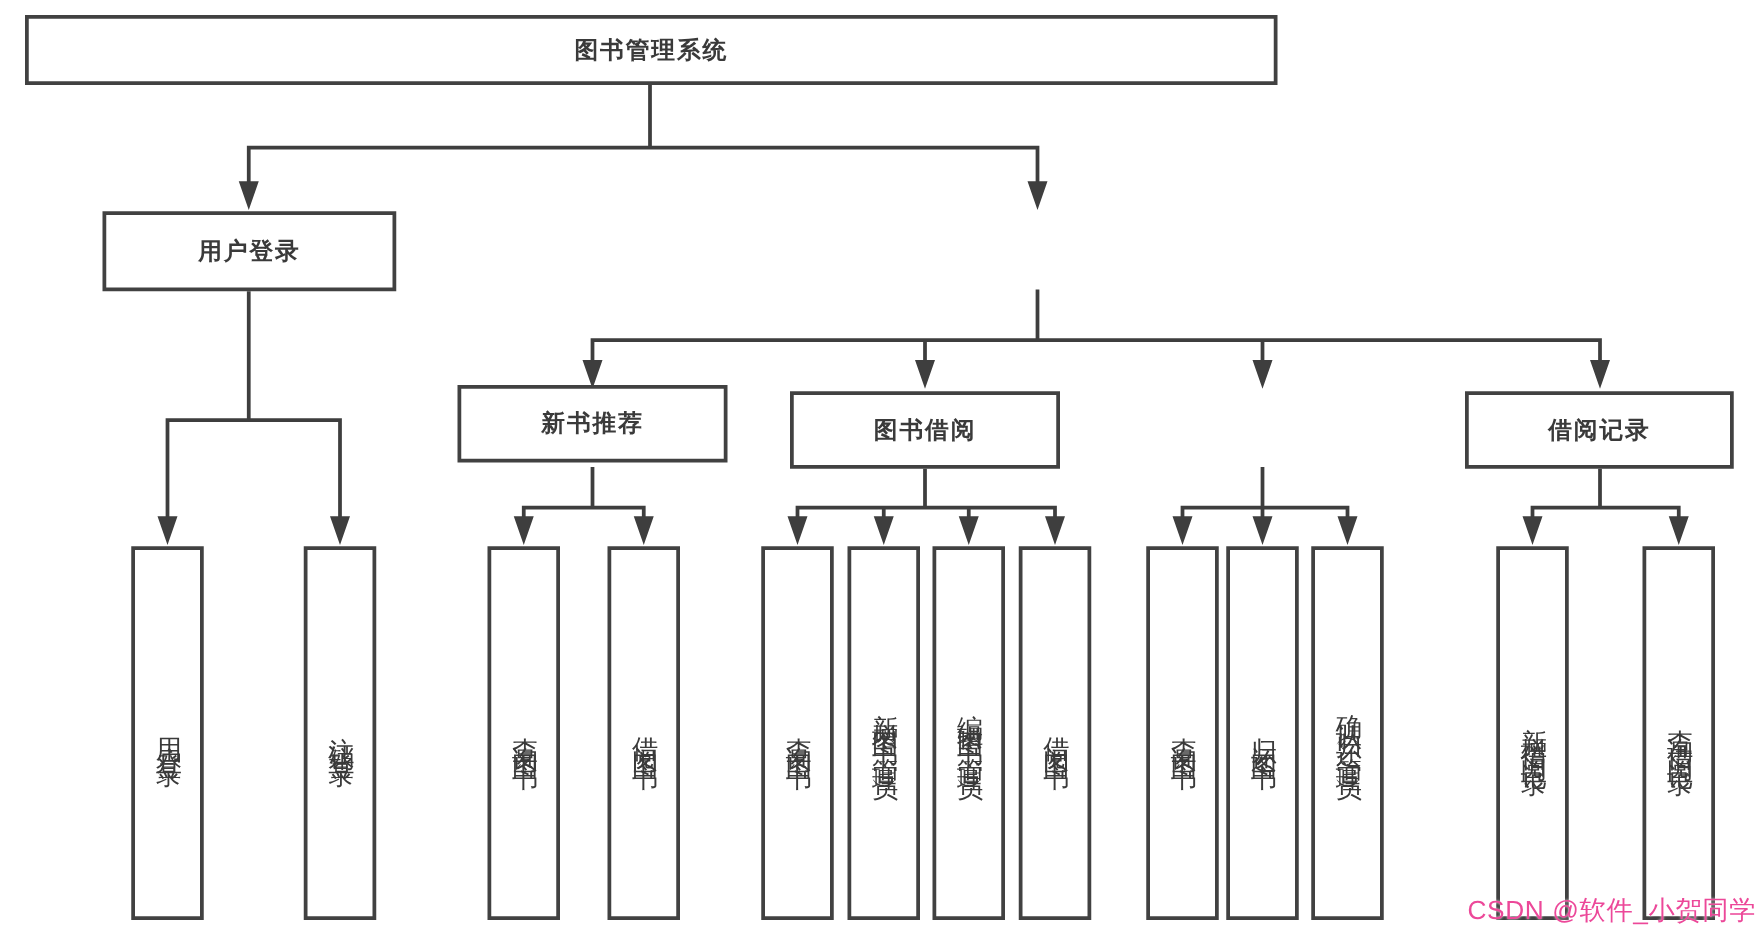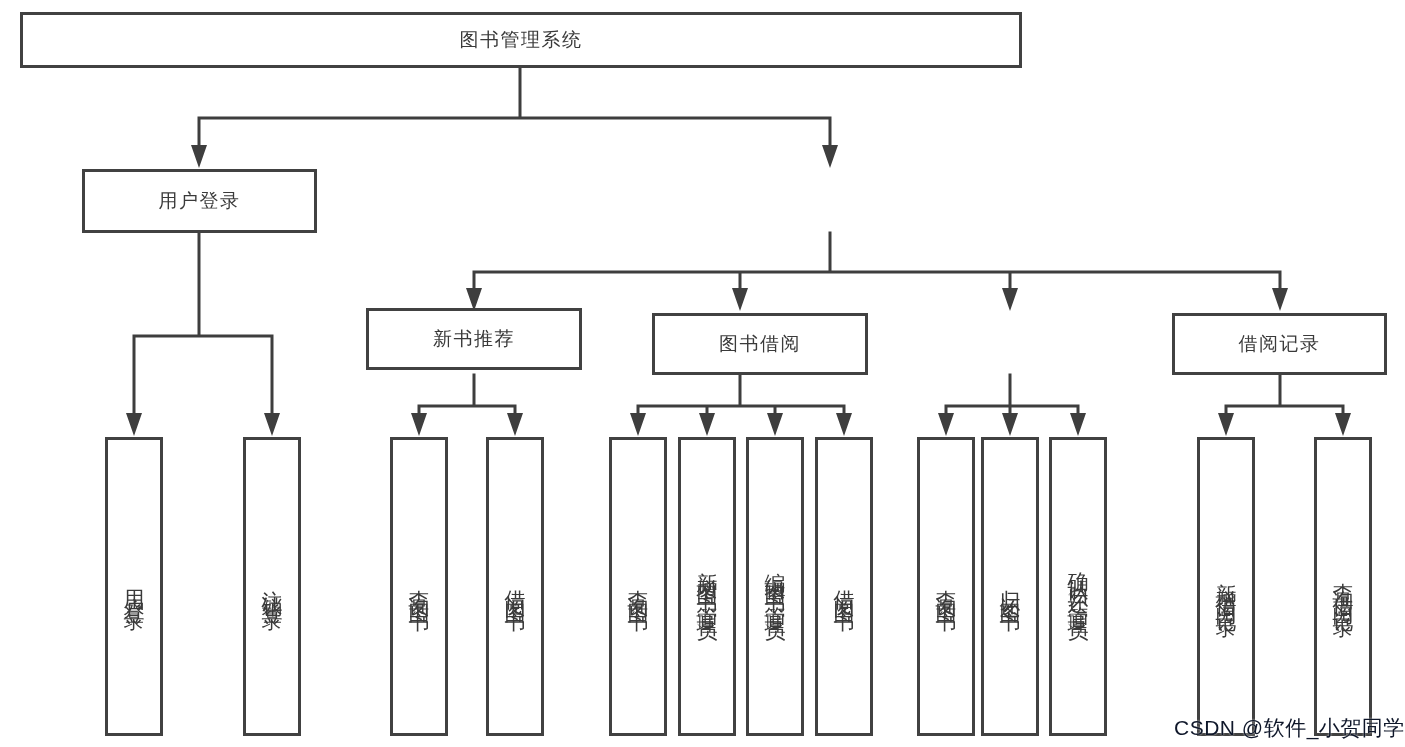--- a/index.html
+++ b/index.html
@@ -28,40 +28,41 @@
     background: #ffffff;
     border: 3px solid #414141;
     display: flex;
     align-items: center;
     justify-content: center;
     color: #3a3a3a;
   }
   .node.header {
     font-size: 19px;
     letter-spacing: 1.5px;
+    font-weight: bold;
   }
   .node.leaf {
     writing-mode: vertical-rl;
     text-orientation: mixed;
     font-size: 21px;
     letter-spacing: 7px;
     width: 58px;
     height: 299px;
     top: 437px;
   }
   .node .label {
     white-space: nowrap;
   }
   .watermark {
     position: absolute;
     left: 1174px;
     top: 714px;
     font-size: 21px;
     letter-spacing: 0.5px;
-    color: #0f172a;
+    color: #ec4899;
     text-shadow: 0 0 2px rgba(255,255,255,0.9);
     white-space: nowrap;
     z-index: 10;
   }
 </style>
 </head>
 <body>
 
 <div class="canvas">
 
@@ -128,21 +129,21 @@
     <span class="label">图书管理系统</span>
   </div>
 
   <div class="node header" style="left:82px;top:169px;width:235px;height:64px">
     <span class="label">用户登录</span>
   </div>
 
   <div class="node header" style="left:366px;top:308px;width:216px;height:62px">
     <span class="label">新书推荐</span>
   </div>
-  <div class="node header" style="left:652px;top:313px;width:216px;height:62px">
+  <div class="node header" style="left:632px;top:313px;width:216px;height:62px">
     <span class="label">图书借阅</span>
   </div>
   <div class="node header" style="left:1172px;top:313px;width:215px;height:62px">
     <span class="label">借阅记录</span>
   </div>
 
   <div class="node leaf" style="left:105px">
     <span class="label">用户登录</span>
   </div>
   <div class="node leaf" style="left:243px">

